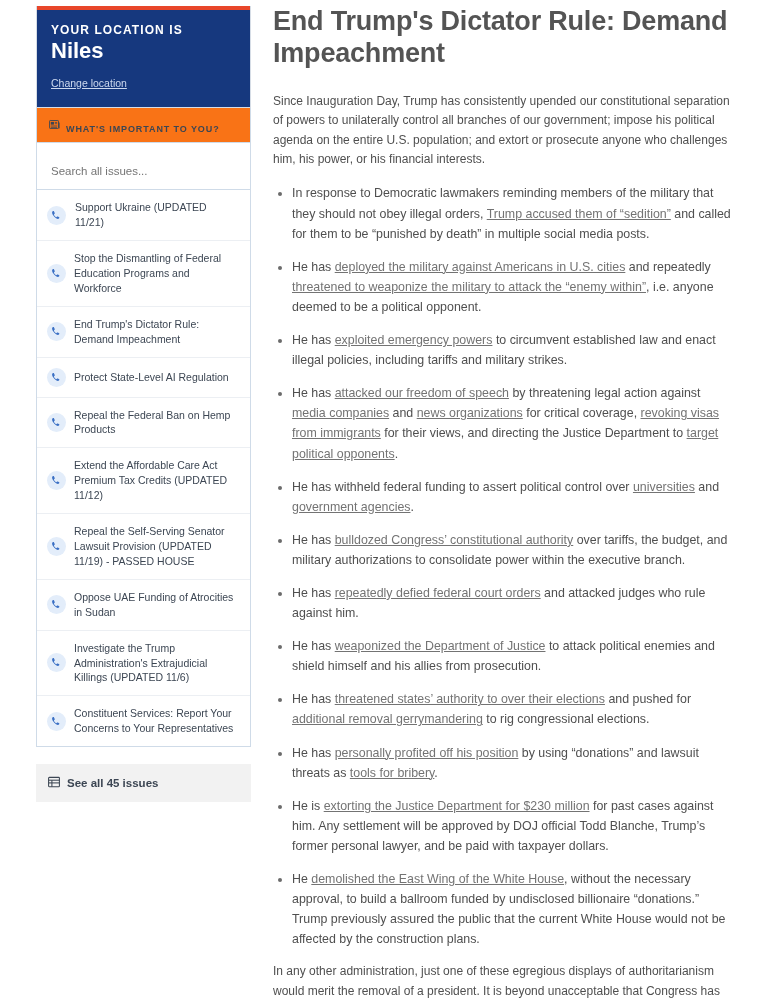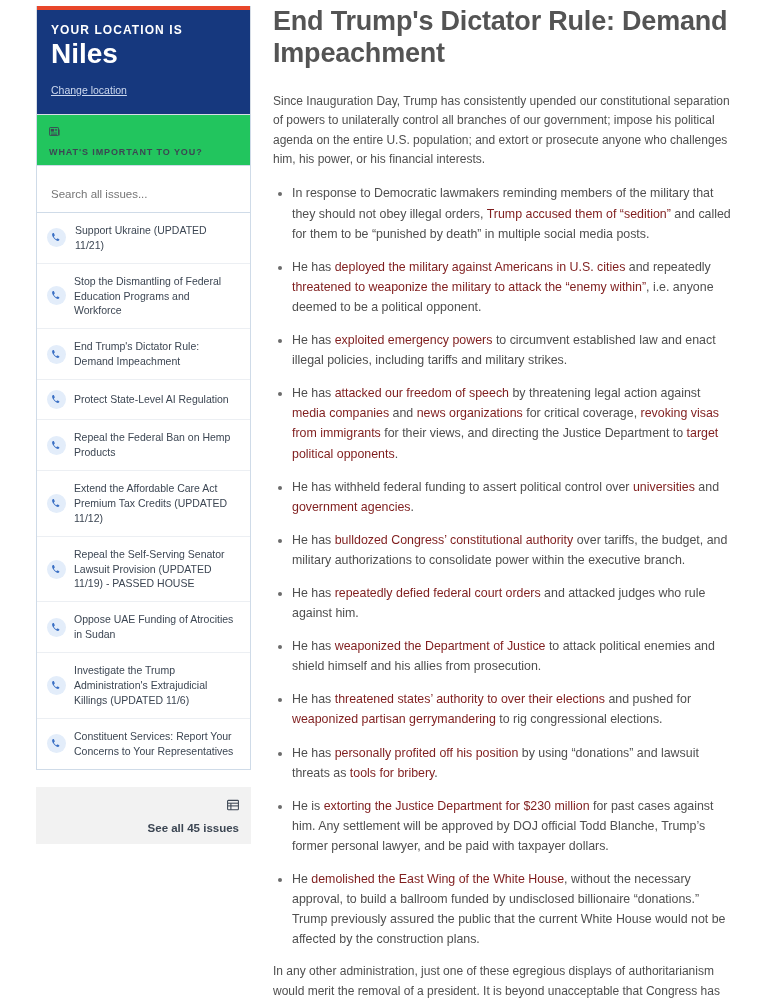--- a/index.html
+++ b/index.html
@@ -45,46 +45,45 @@
   .loc-kicker {
     color: #ffffff;
     font-size: 12px;
     font-weight: bold;
     letter-spacing: 0.09em;
     text-transform: uppercase;
     margin: 0 0 2px 0;
   }
   .loc-name {
     color: #ffffff;
-    font-size: 28px;
+    font-size: 22px;
     font-weight: bold;
     line-height: 1.1;
     margin: 0 0 10px 0;
   }
   .loc-change {
     color: #cdd9ef;
     font-size: 10.5px;
     text-decoration: underline;
     display: inline-block;
     cursor: pointer;
   }
 
   .panel {
     border: 1px solid #cfdbe8;
     border-top: none;
     background: #ffffff;
   }
   .panel-head {
     display: flex;
-    align-items: flex-start;
+    align-items: flex-end;
     gap: 6px;
     padding: 8px 12px;
     border-bottom: 1px solid #cfdbe8;
-    background: #22c55e;
-    flex-direction: column;
+    background: #f97316;
   }
   .panel-head .ptitle {
     font-size: 9px;
     font-weight: bold;
     letter-spacing: 0.1em;
     text-transform: uppercase;
     color: #3c4653;
   }
   .search-wrap {
     padding: 9px 12px 10px 12px;
@@ -126,24 +125,23 @@
   .issue-label {
     font-size: 10.5px;
     line-height: 1.42;
     color: #3c4653;
   }
   .see-all {
     margin-top: 17px;
     background: #f2f2f2;
     padding: 10px 12px;
     display: flex;
-    align-items: flex-end;
+    align-items: center;
     gap: 7px;
     cursor: pointer;
-    flex-direction: column;
   }
   .see-all-label {
     font-size: 11.5px;
     font-weight: bold;
     color: #3c4653;
   }
 
   
   .main {
     flex: 1 1 auto;
@@ -170,21 +168,22 @@
     padding-left: 19px;
   }
   ul.claims li {
     font-size: 12.4px;
     line-height: 1.62;
     color: #4f4f4f;
     margin-bottom: 13px;
   }
   ul.claims li::marker { color: #6b6b6b; }
   a.ref {
-    color: #7f1d1d;
+    color: #737373;
+    text-decoration: underline;
     cursor: pointer;
   }
   .closing { margin-top: 4px; }
 </style>
 </head>
 <body>
 
 <div class="page">
 
   <aside class="sidebar">
@@ -320,20 +319,20 @@
     <p class="body">Since Inauguration Day, Trump has consistently upended our constitutional separation of powers to unilaterally control all branches of our government; impose his political agenda on the entire U.S. population; and extort or prosecute anyone who challenges him, his power, or his financial interests.</p>
     <ul class="claims">
         <li><span>In response to Democratic lawmakers reminding members of the military that they should not obey illegal orders, </span><a class="ref">Trump accused them of “sedition”</a><span> and called for them to be “punished by death” in multiple social media posts.</span></li>
         <li><span>He has </span><a class="ref">deployed the military against Americans in U.S. cities</a><span> and repeatedly </span><a class="ref">threatened to weaponize the military to attack the “enemy within”</a><span>, i.e. anyone deemed to be a political opponent.</span></li>
         <li><span>He has </span><a class="ref">exploited emergency powers</a><span> to circumvent established law and enact illegal policies, including tariffs and military strikes.</span></li>
         <li><span>He has </span><a class="ref">attacked our freedom of speech</a><span> by threatening legal action against </span><a class="ref">media companies</a><span> and </span><a class="ref">news organizations</a><span> for critical coverage, </span><a class="ref">revoking visas from immigrants</a><span> for their views, and directing the Justice Department to </span><a class="ref">target political opponents</a><span>.</span></li>
         <li><span>He has withheld federal funding to assert political control over </span><a class="ref">universities</a><span> and </span><a class="ref">government agencies</a><span>.</span></li>
         <li><span>He has </span><a class="ref">bulldozed Congress’ constitutional authority</a><span> over tariffs, the budget, and military authorizations to consolidate power within the executive branch.</span></li>
         <li><span>He has </span><a class="ref">repeatedly defied federal court orders</a><span> and attacked judges who rule against him.</span></li>
         <li><span>He has </span><a class="ref">weaponized the Department of Justice</a><span> to attack political enemies and shield himself and his allies from prosecution.</span></li>
-        <li><span>He has </span><a class="ref">threatened states’ authority to over their elections</a><span> and pushed for </span><a class="ref">weaponized partisan gerrymandering</a><span> to rig congressional elections.</span></li>
+        <li><span>He has </span><a class="ref">threatened states’ authority to over their elections</a><span> and pushed for </span><a class="ref">additional removal gerrymandering</a><span> to rig congressional elections.</span></li>
         <li><span>He has </span><a class="ref">personally profited off his position</a><span> by using “donations” and lawsuit threats as </span><a class="ref">tools for bribery</a><span>.</span></li>
         <li><span>He is </span><a class="ref">extorting the Justice Department for $230 million</a><span> for past cases against him. Any settlement will be approved by DOJ official Todd Blanche, Trump’s former personal lawyer, and be paid with taxpayer dollars.</span></li>
         <li><span>He </span><a class="ref">demolished the East Wing of the White House</a><span>, without the necessary approval, to build a ballroom funded by undisclosed billionaire “donations.” Trump previously assured the public that the current White House would not be affected by the construction plans.</span></li>
       </ul>
     <p class="body closing">In any other administration, just one of these egregious displays of authoritarianism would merit the removal of a president. It is beyond unacceptable that Congress has ceded their constitutional role to allow this fascist attack on our democracy to continue. Demand your representatives do their job as a member of a co-equal branch of government and stop Trump's dictatorial rule.</p>
   </main>
 </div>
 
 </body></html>

